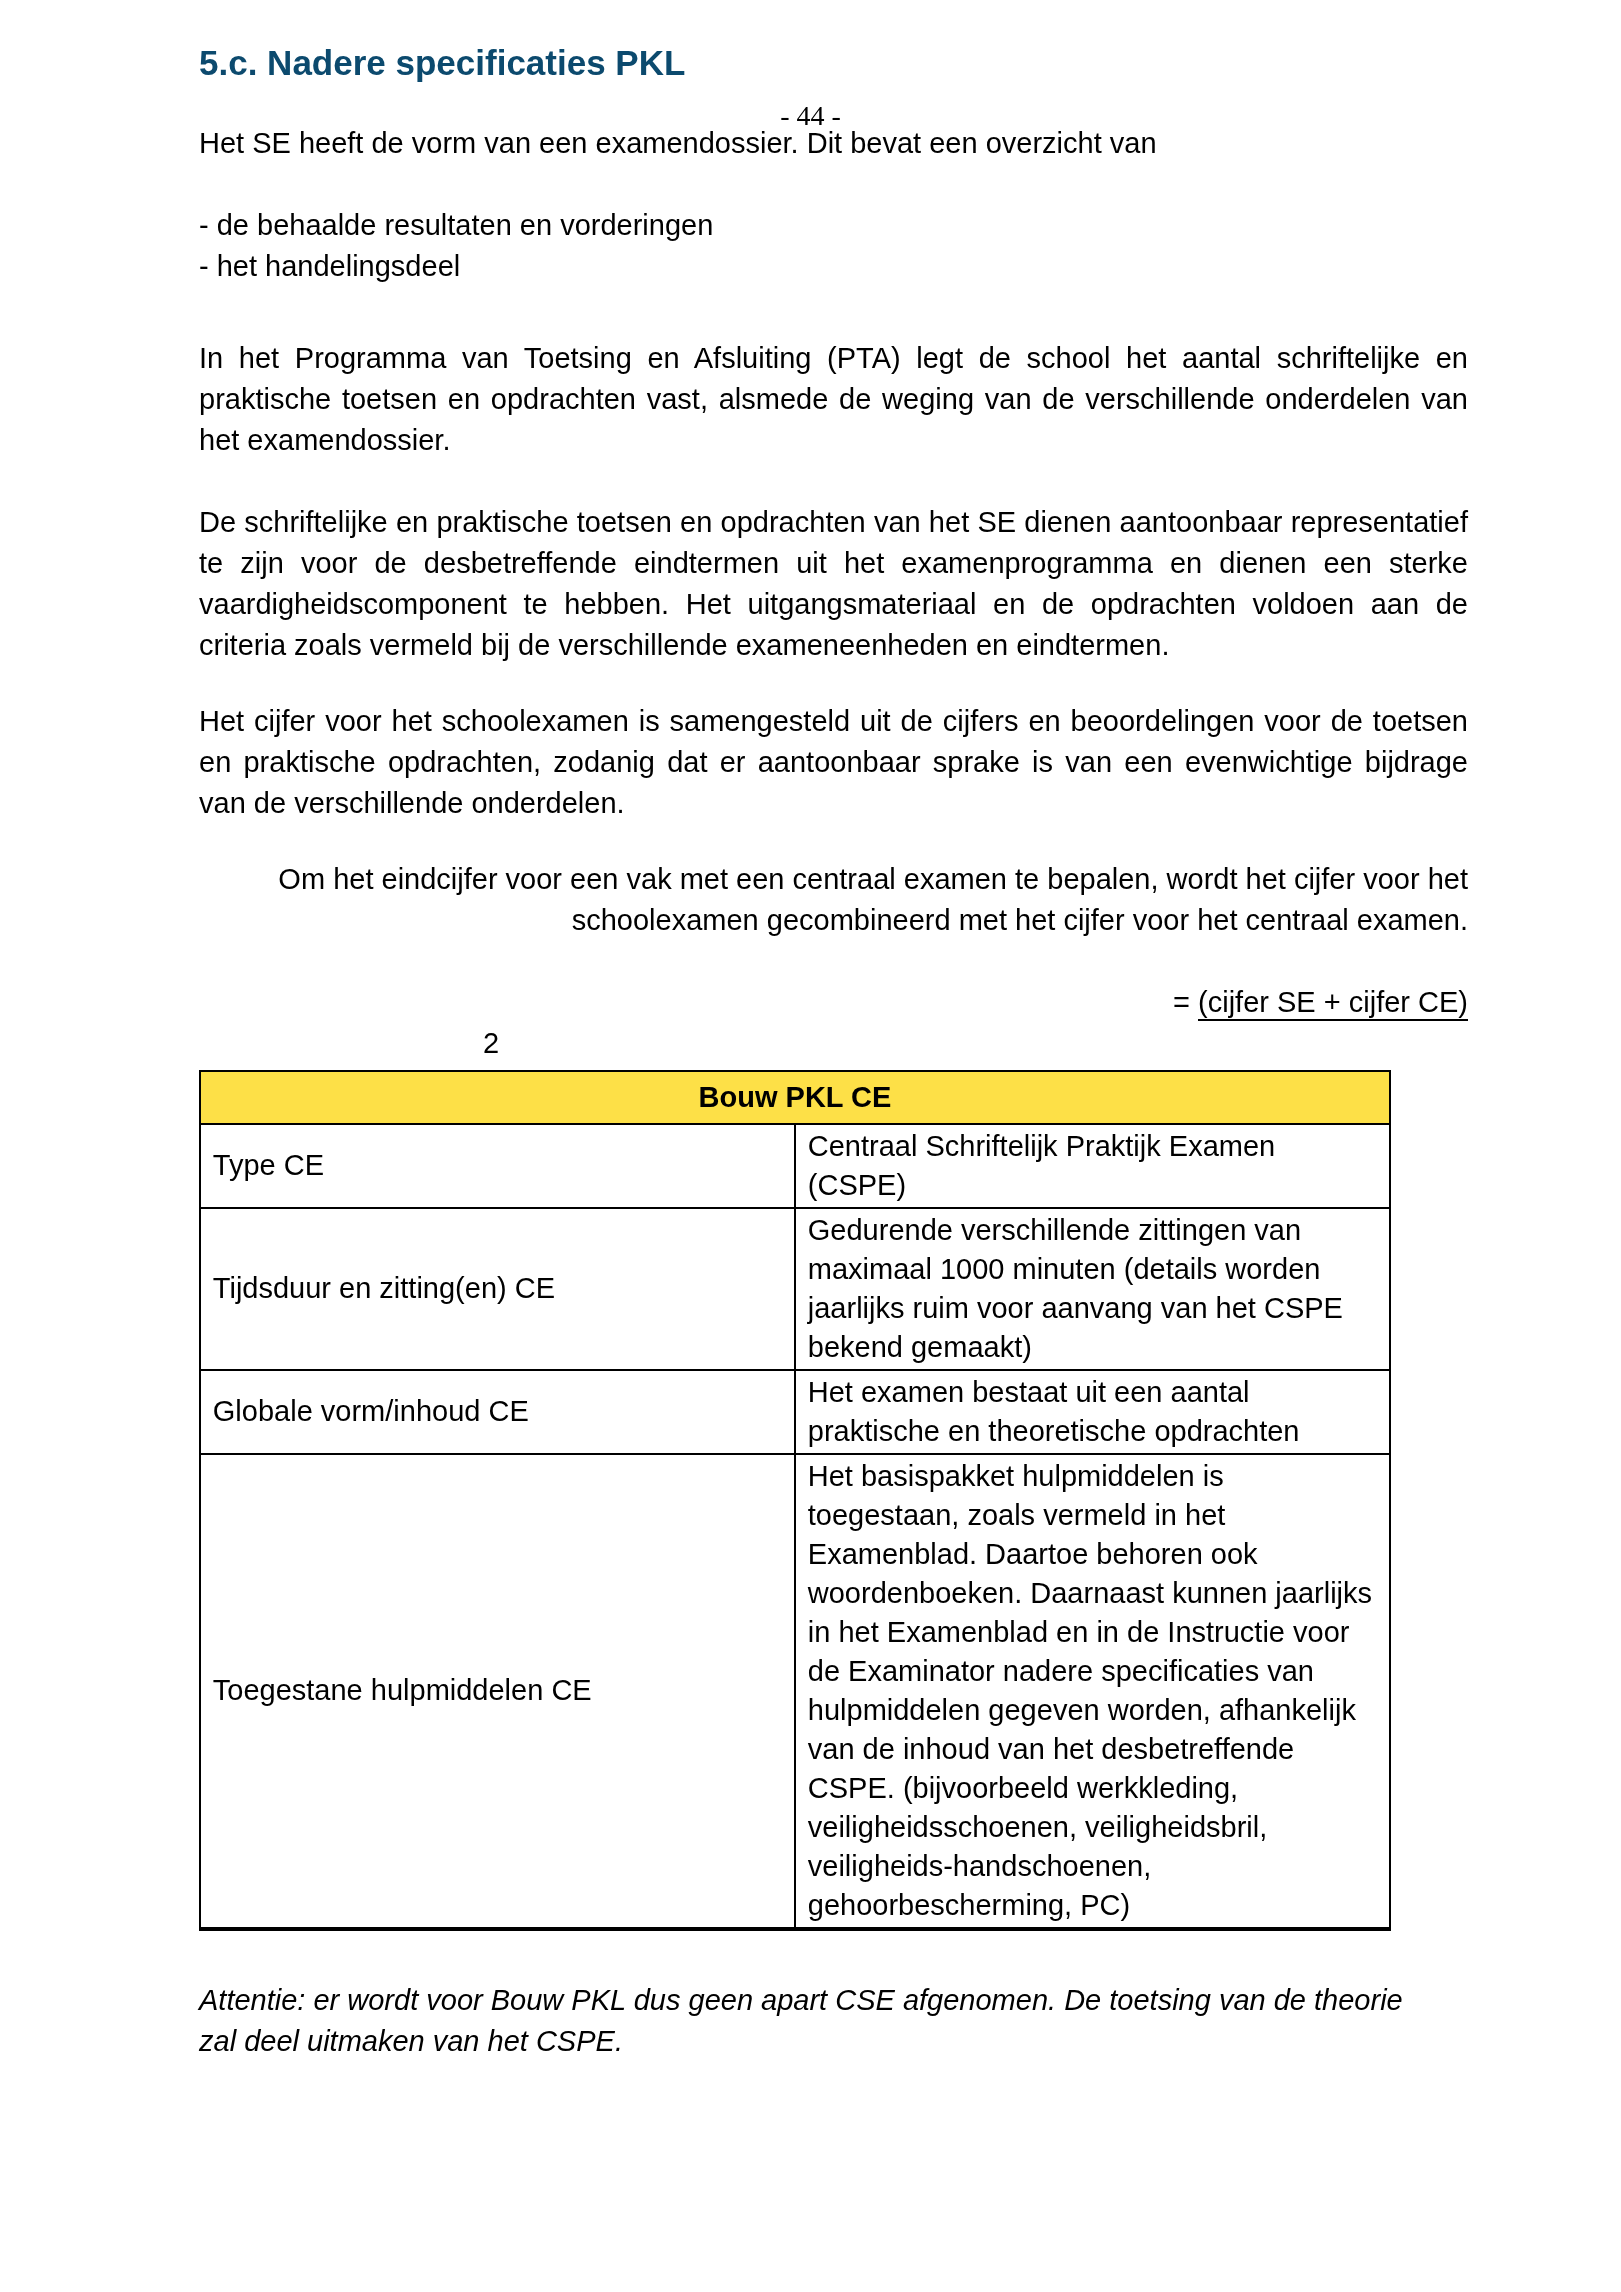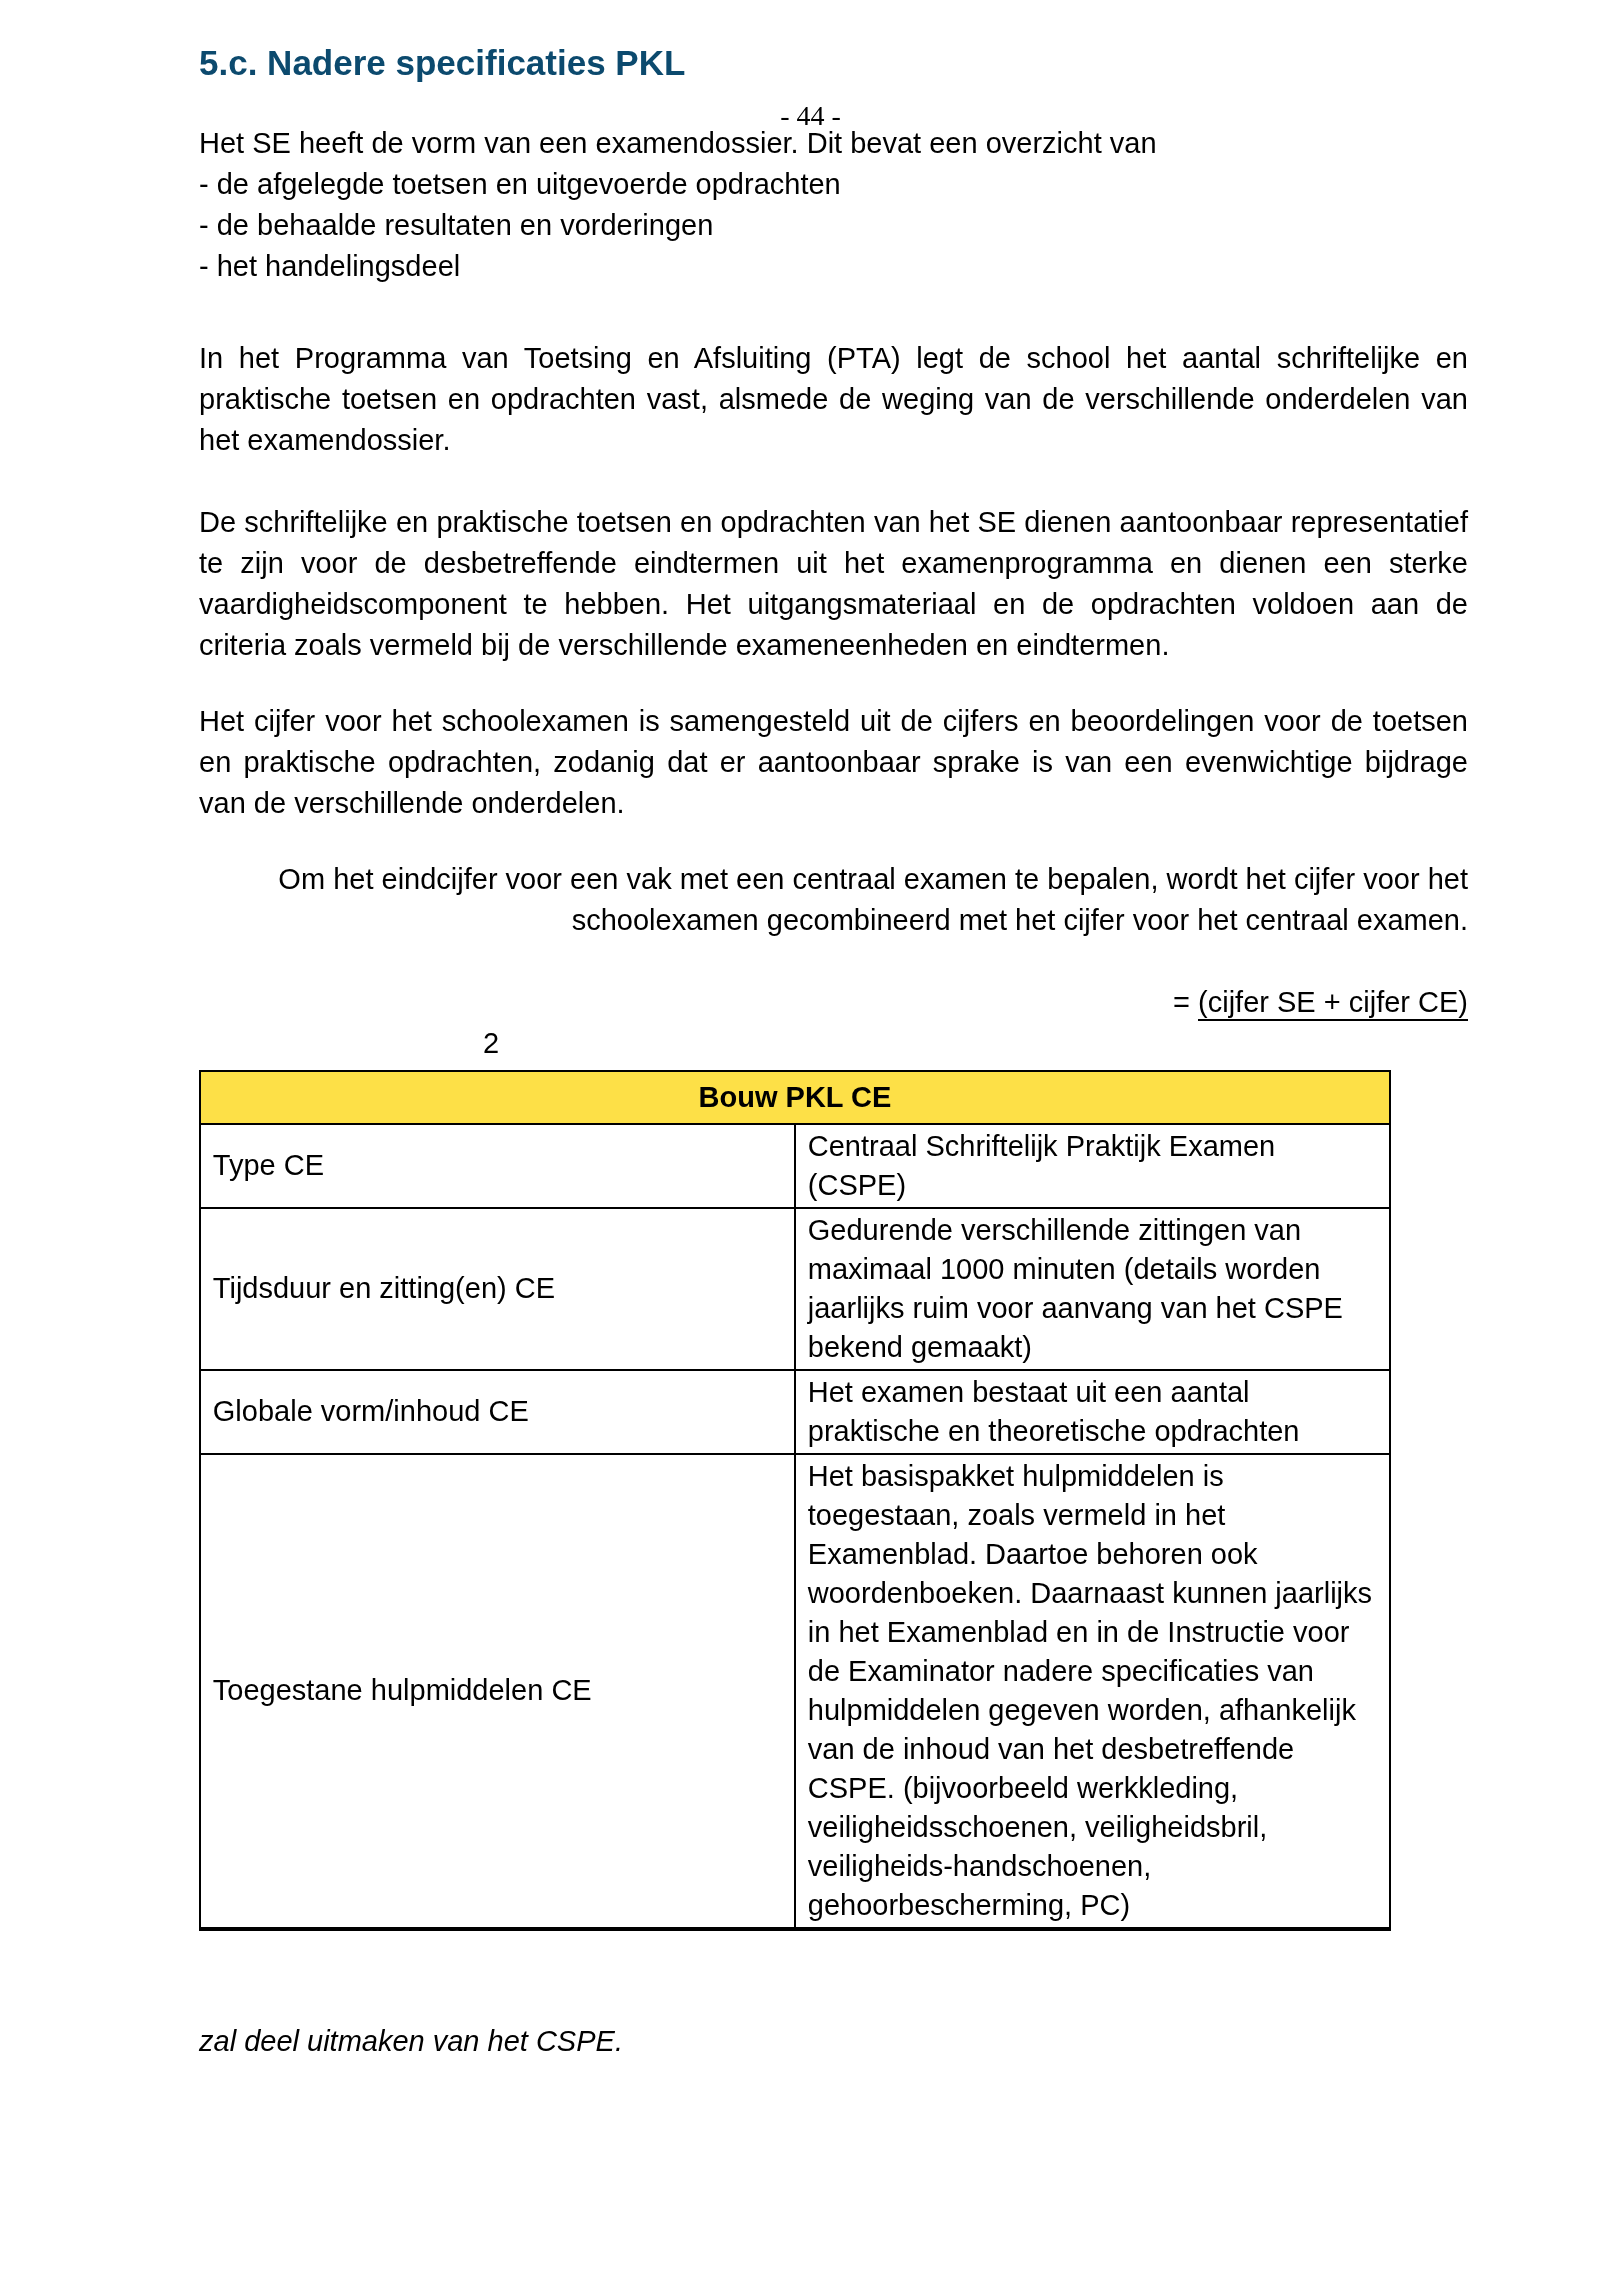--- a/index.html
+++ b/index.html
@@ -68,21 +68,21 @@
 
 <div class="page">
   <div class="pagenum">- 44 -</div>
 
   <div class="content">
 
 
     <h1 class="section" style="color: #0c4a6e;">5.c. Nadere specificaties PKL</h1>
 
     <p class="p-intro"><span>Het SE heeft de vorm van een examendossier. Dit bevat een overzicht van</span><br>
-      <span>- de afgelegde toetsen en uitgevoerde opdrachten</span><br>
+      <br>
       <span>- de behaalde resultaten en vorderingen</span><br>
       <span>- het handelingsdeel</span>
     </p>
 
     <p class="p-pta">In het Programma van Toetsing en Afsluiting (PTA) legt de school het aantal schriftelijke en praktische toetsen en opdrachten vast, alsmede de weging van de verschillende onderdelen van het examendossier.</p>
 
     <p class="p-se">De schriftelijke en praktische toetsen en opdrachten van het SE dienen aantoonbaar representatief te zijn voor de desbetreffende eindtermen uit het examenprogramma en dienen een sterke vaardigheidscomponent te hebben. Het uitgangsmateriaal en de opdrachten voldoen aan de criteria zoals vermeld bij de verschillende exameneenheden en eindtermen.</p>
 
     <p class="p-cijfer">Het cijfer voor het schoolexamen is samengesteld uit de cijfers en beoordelingen voor de toetsen en praktische opdrachten, zodanig dat er aantoonbaar sprake is van een evenwichtige bijdrage van de verschillende onderdelen.</p>
 
@@ -109,19 +109,19 @@
         <td class="cell-label">Globale vorm/inhoud CE</td>
         <td class="cell-value">Het examen bestaat uit een aantal praktische en theoretische opdrachten</td>
       </tr>
       <tr>
         <td class="cell-label">Toegestane hulpmiddelen CE</td>
         <td class="cell-value">Het basispakket hulpmiddelen is toegestaan, zoals vermeld in het Examenblad. Daartoe behoren ook woordenboeken. Daarnaast kunnen jaarlijks in het Examenblad en in de Instructie voor de Examinator nadere specificaties van hulpmiddelen gegeven worden, afhankelijk van de inhoud van het desbetreffende CSPE. (bijvoorbeeld werkkleding, veiligheidsschoenen, veiligheidsbril, veiligheids-handschoenen, gehoorbescherming, PC)</td>
       </tr>
     </tbody>
       </table>
 
-    <p class="note"><br>
+    <p class="note"><span>Attentie: er wordt voor Bouw PKL dus geen apart CSE afgenomen. De toetsing van de theorie</span><br>
       <span>zal deel uitmaken van het CSPE.</span>
     </p>
 
   </div>
 </div>
 
 
 </body></html>

